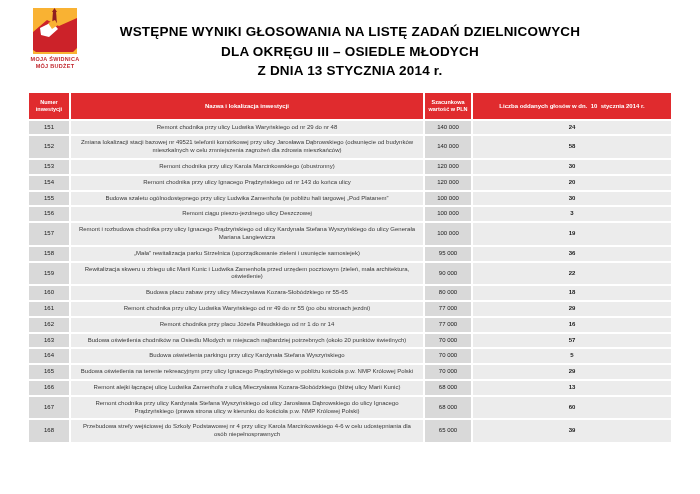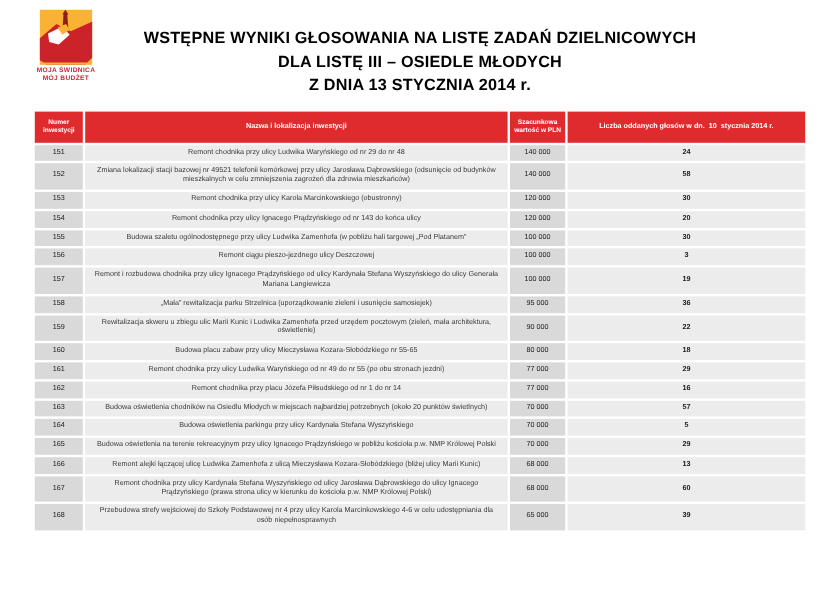--- a/index.html
+++ b/index.html
@@ -99,21 +99,21 @@
       <polygon points="0,44 44,44 44,46 0,46" fill="#f9b233"></polygon>
     </svg>
     <div class="logo-text">
       <div>MOJA ŚWIDNICA</div>
       <div>MÓJ BUDŻET</div>
     </div>
   </div>
 
   <div class="title-block">
     <div>WSTĘPNE WYNIKI GŁOSOWANIA NA LISTĘ ZADAŃ DZIELNICOWYCH</div>
-    <div>DLA LISTĘ III – OSIEDLE MŁODYCH</div>
+    <div>DLA OKRĘGU III – OSIEDLE MŁODYCH</div>
     <div>Z DNIA 13 STYCZNIA 2014 r.</div>
   </div>
 
   <table class="results">
     <colgroup>
       <col class="c-num">
         <col class="c-name">
         <col class="c-value">
         <col class="c-votes">
     </colgroup>

